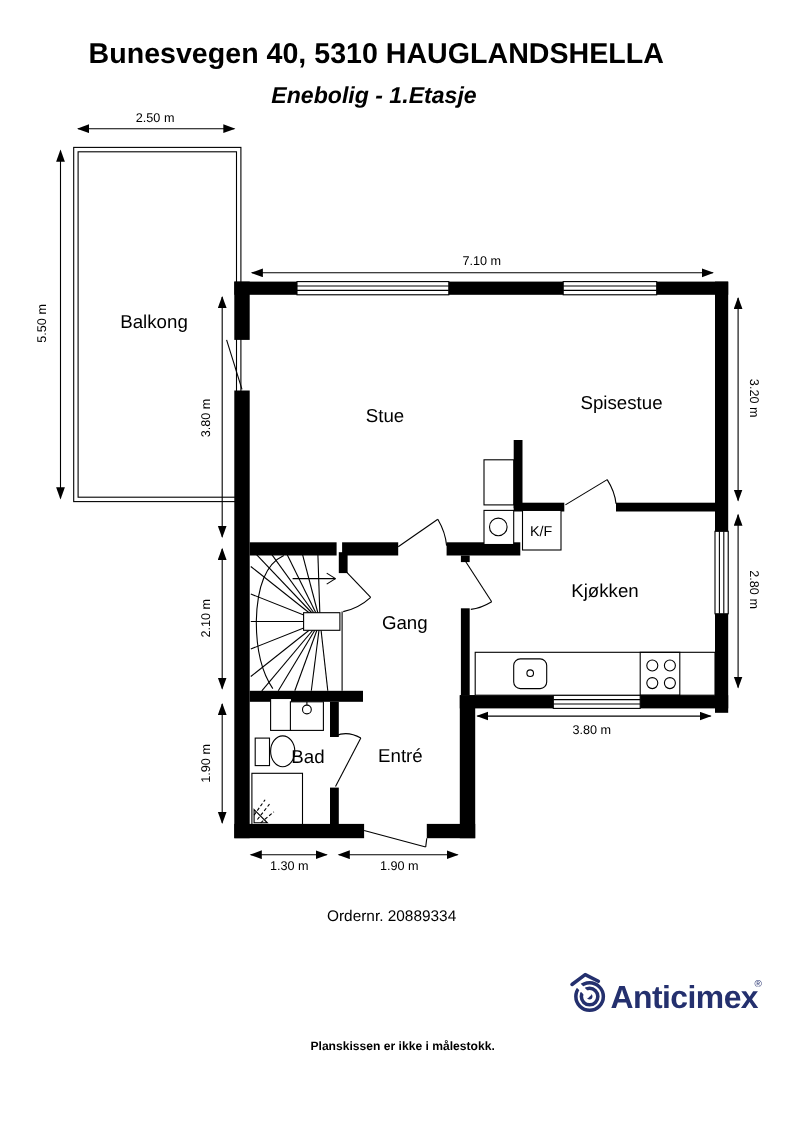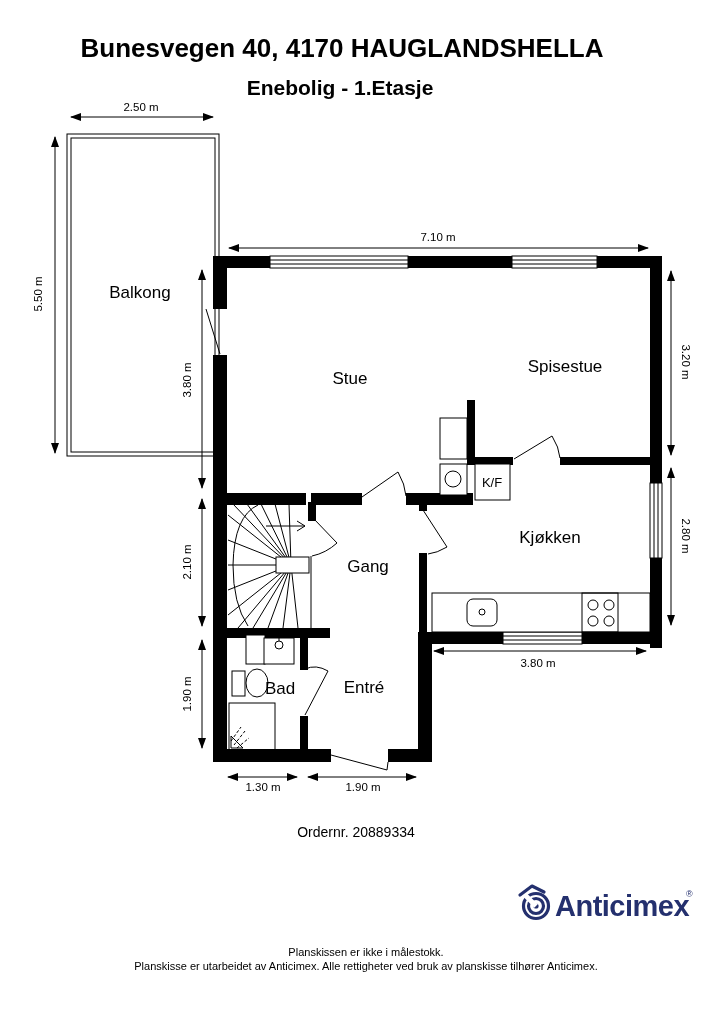--- a/index.html
+++ b/index.html
@@ -6,46 +6,46 @@
   body{
     width:724px;height:1024px;position:relative;background:#ffffff;
     font-family:"Liberation Sans",sans-serif;color:#000;overflow:hidden;
   }
   .title{
     position:absolute;left:342px;top:33px;transform:translateX(-50%);
     font-size:26px;font-weight:bold;white-space:nowrap;letter-spacing:0px;
   }
   .subtitle{
     position:absolute;left:340px;top:76px;transform:translateX(-50%);
-    font-size:21px;font-weight:bold;white-space:nowrap;
+    font-size:21px;font-weight:bold;white-space:nowrap;font-style:italic;
   }
   .ordernr{
     position:absolute;left:356px;top:824px;transform:translateX(-50%);
     font-size:14px;white-space:nowrap;
   }
   .footer{
     position:absolute;left:366px;top:946px;transform:translateX(-50%);
-    text-align:center;font-size:11px;line-height:13.5px;white-space:nowrap;
+    text-align:center;font-size:11px;line-height:13.5px;white-space:nowrap;font-weight:bold;
   }
   .plan-svg{position:absolute;left:0;top:0;}
   .logo{position:absolute;left:513px;top:884px;}
   
   .wall{fill:#000;stroke:none;}
   .thin{fill:none;stroke:#000;stroke-width:1;}
   .white{fill:#fff;stroke:#000;stroke-width:1;}
   .dim{stroke:#000;stroke-width:1;}
   .dimtxt{font-size:11.5px;fill:#000;text-anchor:middle;}
   .roomtxt{font-size:17px;fill:#000;text-anchor:middle;}
   .kftxt{font-size:13px;fill:#000;text-anchor:middle;}
   .dash{fill:none;stroke:#000;stroke-width:1;stroke-dasharray:3,2;}
 </style>
 </head>
 <body>
 
-<div class="title">Bunesvegen 40, 4170 HAUGLANDSHELLA</div>
+<div class="title">Bunesvegen 40, 5310 HAUGLANDSHELLA</div>
 <div class="subtitle">Enebolig - 1.Etasje</div>
 
 <svg class="plan-svg" width="724" height="1024" viewBox="0 0 724 1024" xmlns="http://www.w3.org/2000/svg">
   <defs>
     <marker id="arr" markerWidth="12" markerHeight="9" refX="10" refY="4" orient="auto-start-reverse" markerUnits="userSpaceOnUse">
       <path d="M0,0 L11,4 L0,8 Z" fill="#000"></path>
     </marker>
   </defs>
 
   <g>
@@ -239,14 +239,13 @@
     <circle cx="23" cy="22" r="2.6" fill="#24306e"></circle>
     <line x1="23" y1="22" x2="10" y2="9" stroke="#ffffff" stroke-width="5"></line>
     <path d="M 7 11 L 19 2 L 31 8" fill="none" stroke="#24306e" stroke-width="3.2" stroke-linecap="round" stroke-linejoin="round"></path>
   </g>
   <text x="42" y="32" font-size="29" font-weight="bold" fill="#24306e" letter-spacing="-0.5">Anticimex</text>
   <text x="173" y="13" font-size="9" fill="#24306e">®</text>
 </svg>
 
 <div class="footer">
   <div>Planskissen er ikke i målestokk.</div>
-  <div>Planskisse er utarbeidet av Anticimex. Alle rettigheter ved bruk av planskisse tilhører Anticimex.</div>
 </div>
 
 </body></html>

